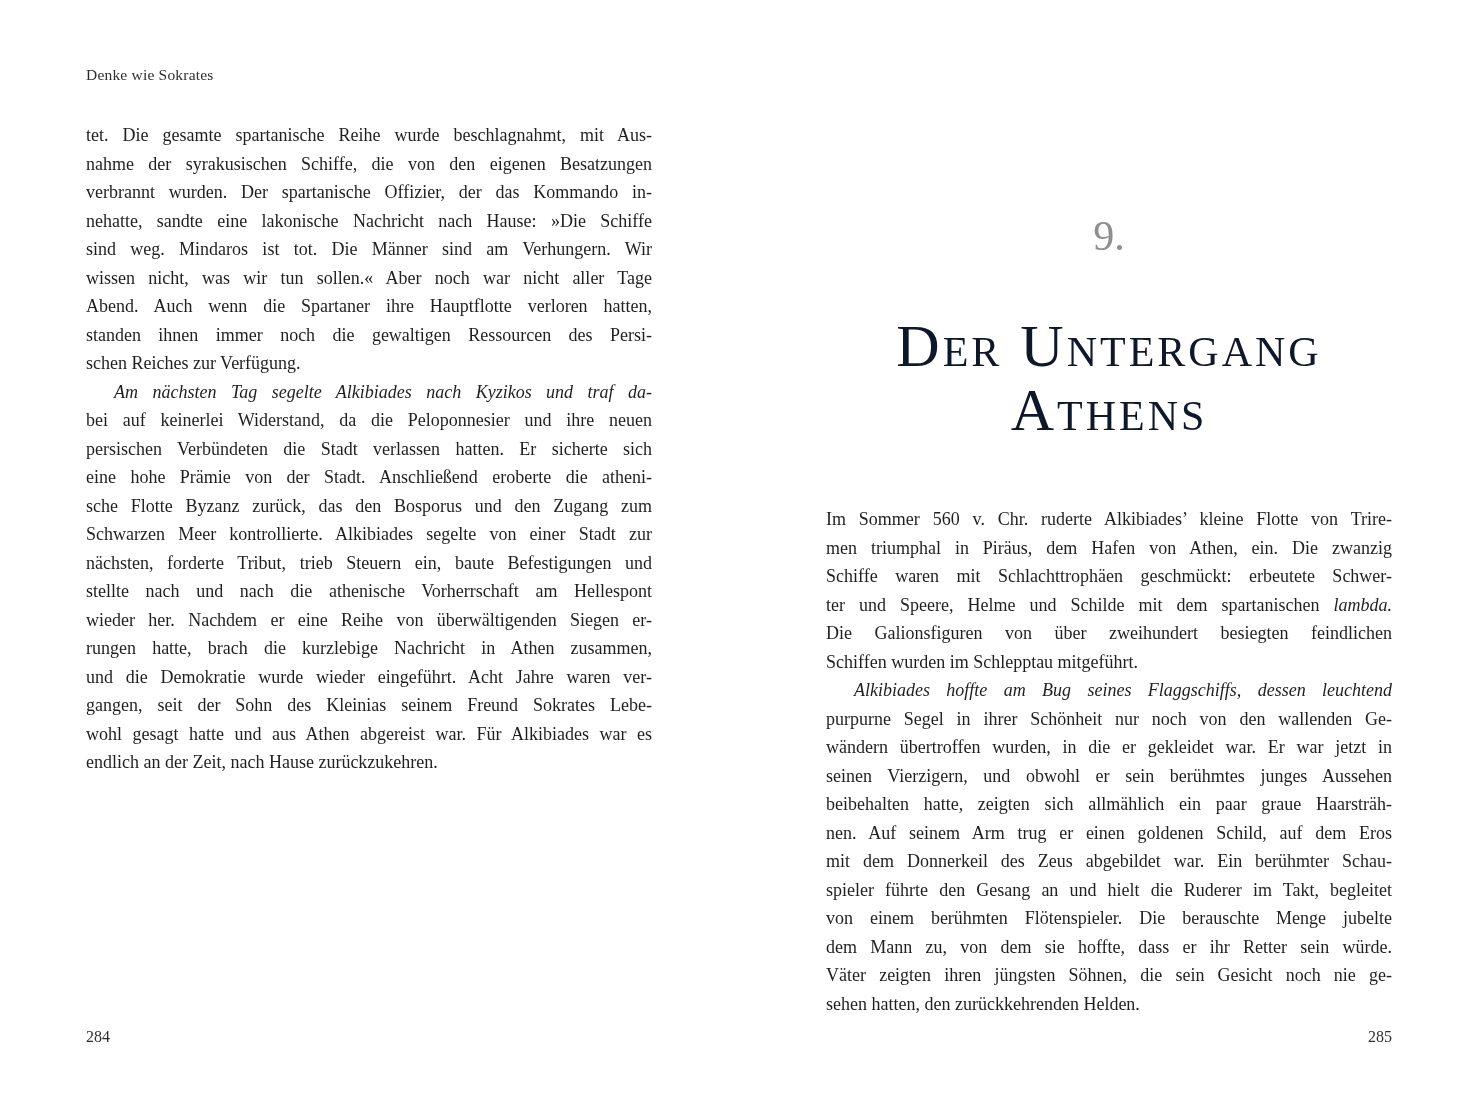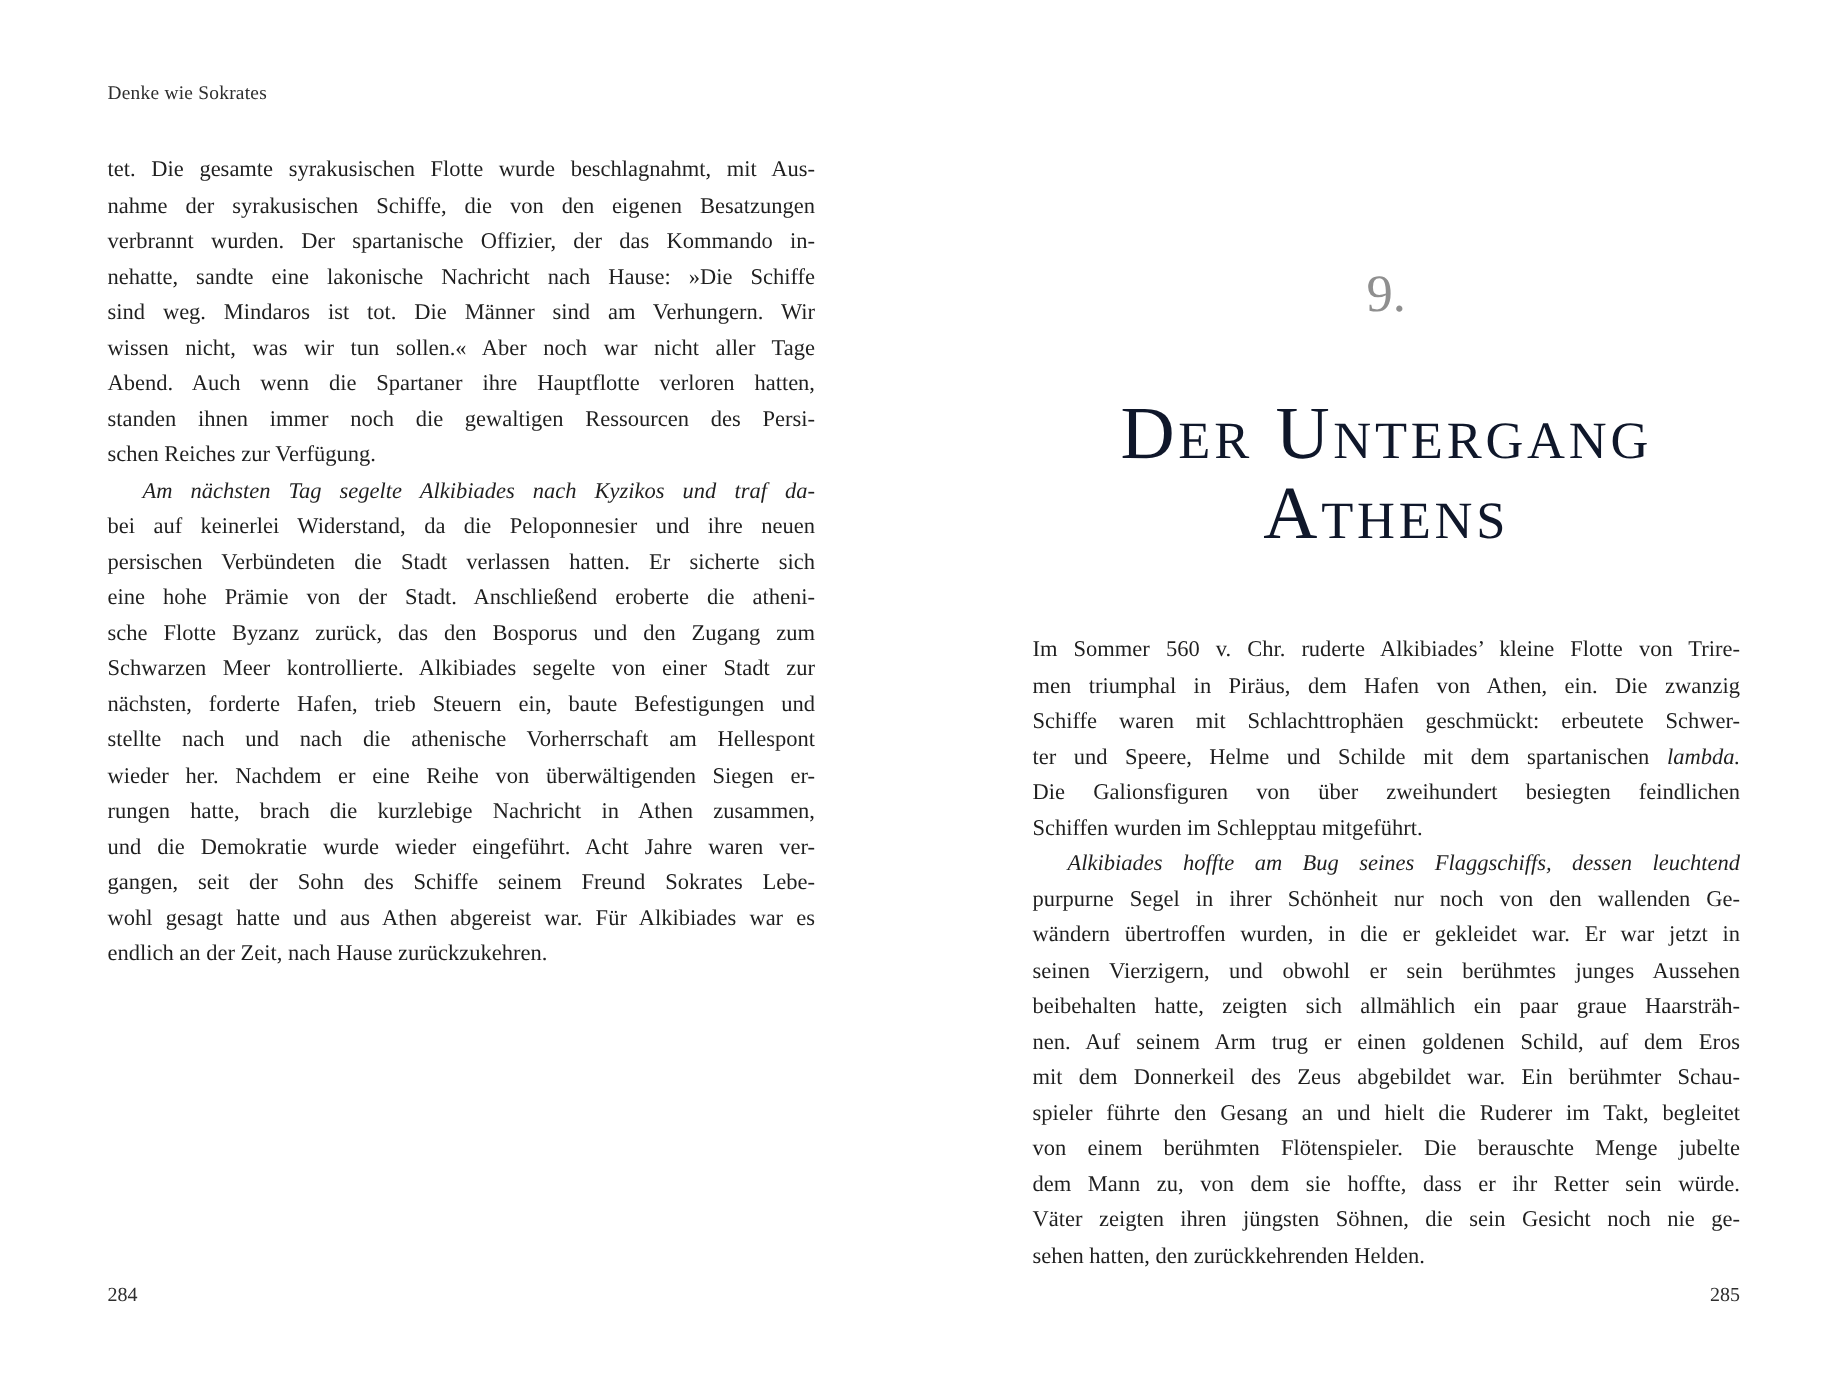--- a/index.html
+++ b/index.html
@@ -91,43 +91,43 @@
   .page-number-right { right: 0; }
 </style>
 </head>
 <body>
 
 <div class="page page-left">
   <div class="running-header">Denke wie Sokrates</div>
 
   <div class="body-text body-left">
       <div class="paragraph">
-        <div class="line">tet. Die gesamte syrakusischen Flotte wurde beschlagnahmt, mit Aus-</div>
+        <div class="line">tet. Die gesamte spartanische Reihe wurde beschlagnahmt, mit Aus-</div>
         <div class="line">nahme der syrakusischen Schiffe, die von den eigenen Besatzungen</div>
         <div class="line">verbrannt wurden. Der spartanische Offizier, der das Kommando in-</div>
         <div class="line">nehatte, sandte eine lakonische Nachricht nach Hause: »Die Schiffe</div>
         <div class="line">sind weg. Mindaros ist tot. Die Männer sind am Verhungern. Wir</div>
         <div class="line">wissen nicht, was wir tun sollen.« Aber noch war nicht aller Tage</div>
         <div class="line">Abend. Auch wenn die Spartaner ihre Hauptflotte verloren hatten,</div>
         <div class="line">standen ihnen immer noch die gewaltigen Ressourcen des Persi-</div>
         <div class="line last">schen Reiches zur Verfügung.</div>
       </div>
       <div class="paragraph">
         <div class="line first-indent">Am nächsten Tag segelte Alkibiades nach Kyzikos und traf da-</div>
         <div class="line">bei auf keinerlei Widerstand, da die Peloponnesier und ihre neuen</div>
         <div class="line">persischen Verbündeten die Stadt verlassen hatten. Er sicherte sich</div>
         <div class="line">eine hohe Prämie von der Stadt. Anschließend eroberte die atheni-</div>
         <div class="line">sche Flotte Byzanz zurück, das den Bosporus und den Zugang zum</div>
         <div class="line">Schwarzen Meer kontrollierte. Alkibiades segelte von einer Stadt zur</div>
-        <div class="line">nächsten, forderte Hafen, trieb Steuern ein, baute Befestigungen und</div>
+        <div class="line">nächsten, forderte Tribut, trieb Steuern ein, baute Befestigungen und</div>
         <div class="line">stellte nach und nach die athenische Vorherrschaft am Hellespont</div>
         <div class="line">wieder her. Nachdem er eine Reihe von überwältigenden Siegen er-</div>
         <div class="line">rungen hatte, brach die kurzlebige Nachricht in Athen zusammen,</div>
         <div class="line">und die Demokratie wurde wieder eingeführt. Acht Jahre waren ver-</div>
-        <div class="line">gangen, seit der Sohn des Schiffe seinem Freund Sokrates Lebe-</div>
+        <div class="line">gangen, seit der Sohn des Kleinias seinem Freund Sokrates Lebe-</div>
         <div class="line">wohl gesagt hatte und aus Athen abgereist war. Für Alkibiades war es</div>
         <div class="line last">endlich an der Zeit, nach Hause zurückzukehren.</div>
       </div>
     </div>
 
   <div class="page-number page-number-left">284</div>
 </div>
 
 <div class="page page-right">
   <div class="chapter-number">9.</div>

